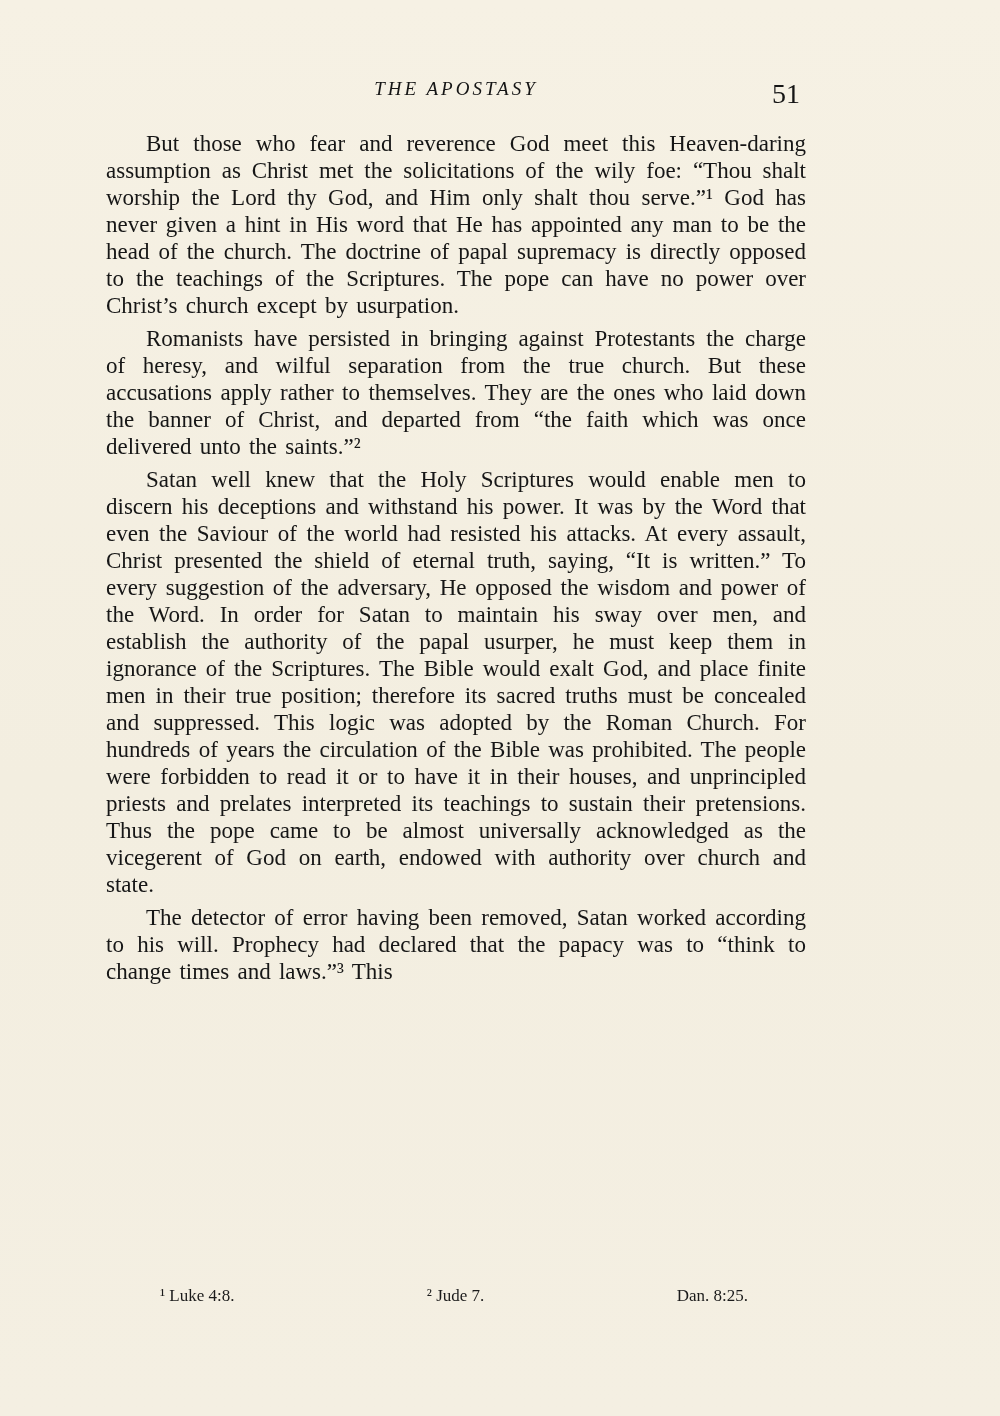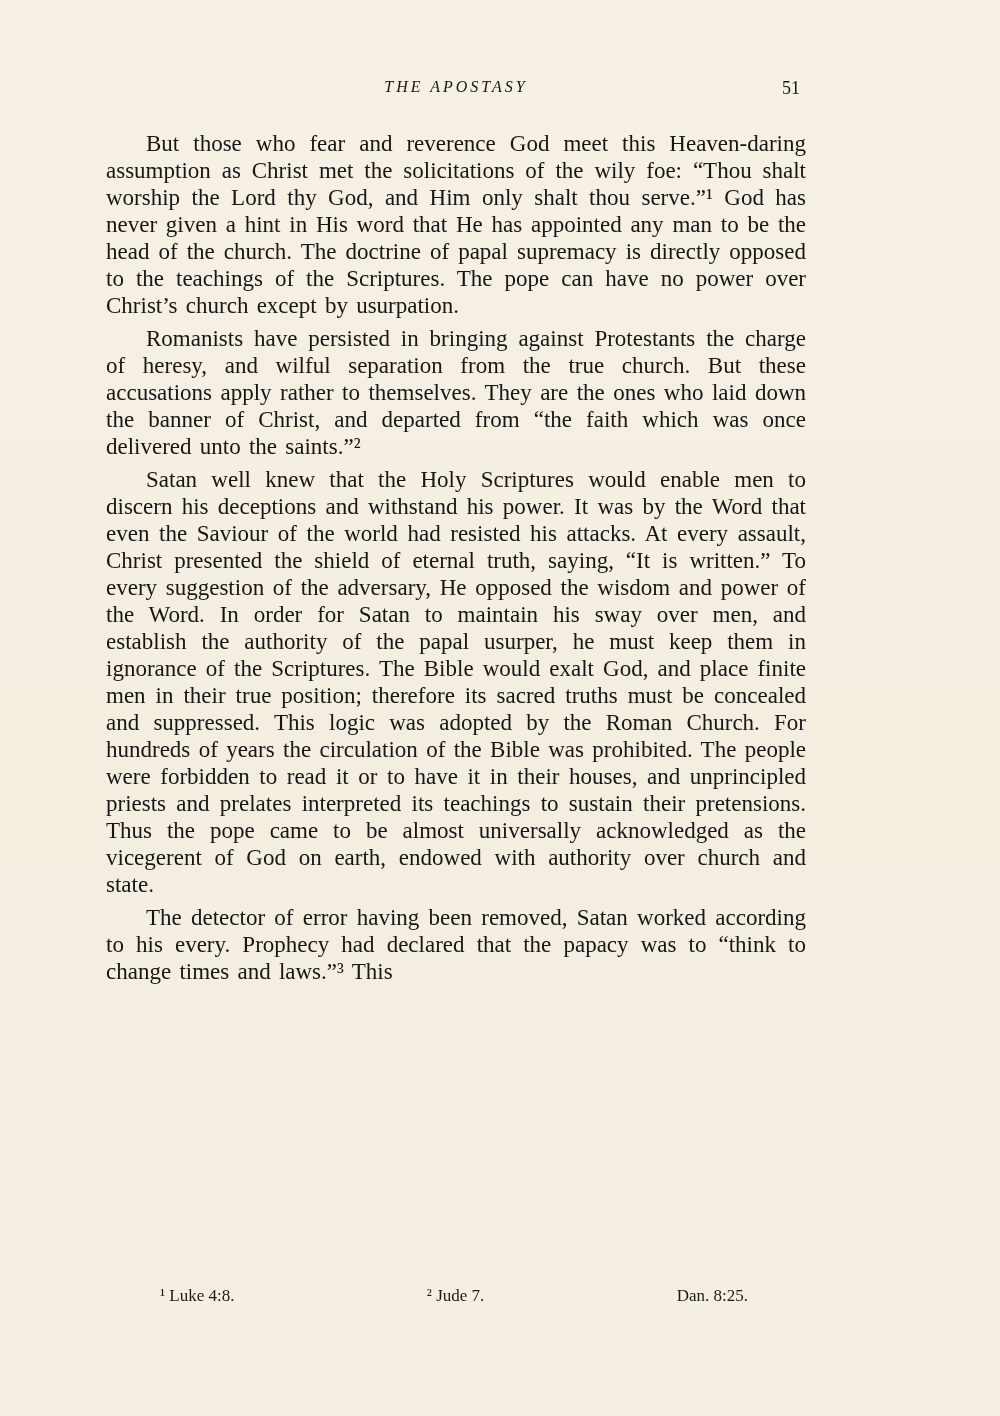--- a/index.html
+++ b/index.html
@@ -32,29 +32,29 @@
     position: relative;
     height: 34px;
     margin-bottom: 18px;
   }
   .running-title {
     position: absolute;
     left: 0;
     right: 0;
     text-align: center;
     font-style: italic;
-    font-size: 16px;
+    font-size: 19px;
     letter-spacing: 3px;
     color: #151515;
   }
   .page-number {
     position: absolute;
     right: 12px;
     top: 0;
-    font-size: 18px;
+    font-size: 28px;
     color: #151515;
   }
 
   .body-text p {
     margin: 6px;
     font-size: 23px;
     line-height: 27px;
     text-align: justify;
     text-indent: 40px;
     word-spacing: 2.5px;
@@ -86,21 +86,21 @@
 
     <div class="running-header">
       <span class="running-title">THE APOSTASY</span>
       <span class="page-number">51</span>
     </div>
 
     <div class="body-text">
       <p>But those who fear and reverence God meet this Heaven-daring assumption as Christ met the solicitations of the wily foe: “Thou shalt worship the Lord thy God, and Him only shalt thou serve.”¹  God has never given a hint in His word that He has appointed any man to be the head of the church.  The doctrine of papal supremacy is directly opposed to the teachings of the Scriptures.  The pope can have no power over Christ’s church except by usurpation.</p>
       <p>Romanists have persisted in bringing against Protestants the charge of heresy, and wilful separation from the true church.  But these accusations apply rather to themselves.  They are the ones who laid down the banner of Christ, and departed from “the faith which was once delivered unto the saints.”²</p>
       <p>Satan well knew that the Holy Scriptures would enable men to discern his deceptions and withstand his power.  It was by the Word that even the Saviour of the world had resisted his attacks.  At every assault, Christ presented the shield of eternal truth, saying, “It is written.”  To every suggestion of the adversary, He opposed the wisdom and power of the Word.  In order for Satan to maintain his sway over men, and establish the authority of the papal usurper, he must keep them in ignorance of the Scriptures.  The Bible would exalt God, and place finite men in their true position; therefore its sacred truths must be concealed and suppressed.  This logic was adopted by the Roman Church.  For hundreds of years the circulation of the Bible was prohibited.  The people were forbidden to read it or to have it in their houses, and unprincipled priests and prelates interpreted its teachings to sustain their pretensions.  Thus the pope came to be almost universally acknowledged as the vicegerent of God on earth, endowed with authority over church and state.</p>
-      <p>The detector of error having been removed, Satan worked according to his every.  Prophecy had declared that the papacy was to “think to change times and laws.”³  This</p>
+      <p>The detector of error having been removed, Satan worked according to his will.  Prophecy had declared that the papacy was to “think to change times and laws.”³  This</p>
     </div>
 
   </div>
 
   <div class="footnotes">
     <span>¹ Luke 4:8.</span>
     <span>² Jude 7.</span>
     <span>Dan. 8:25.</span>
   </div>
 

